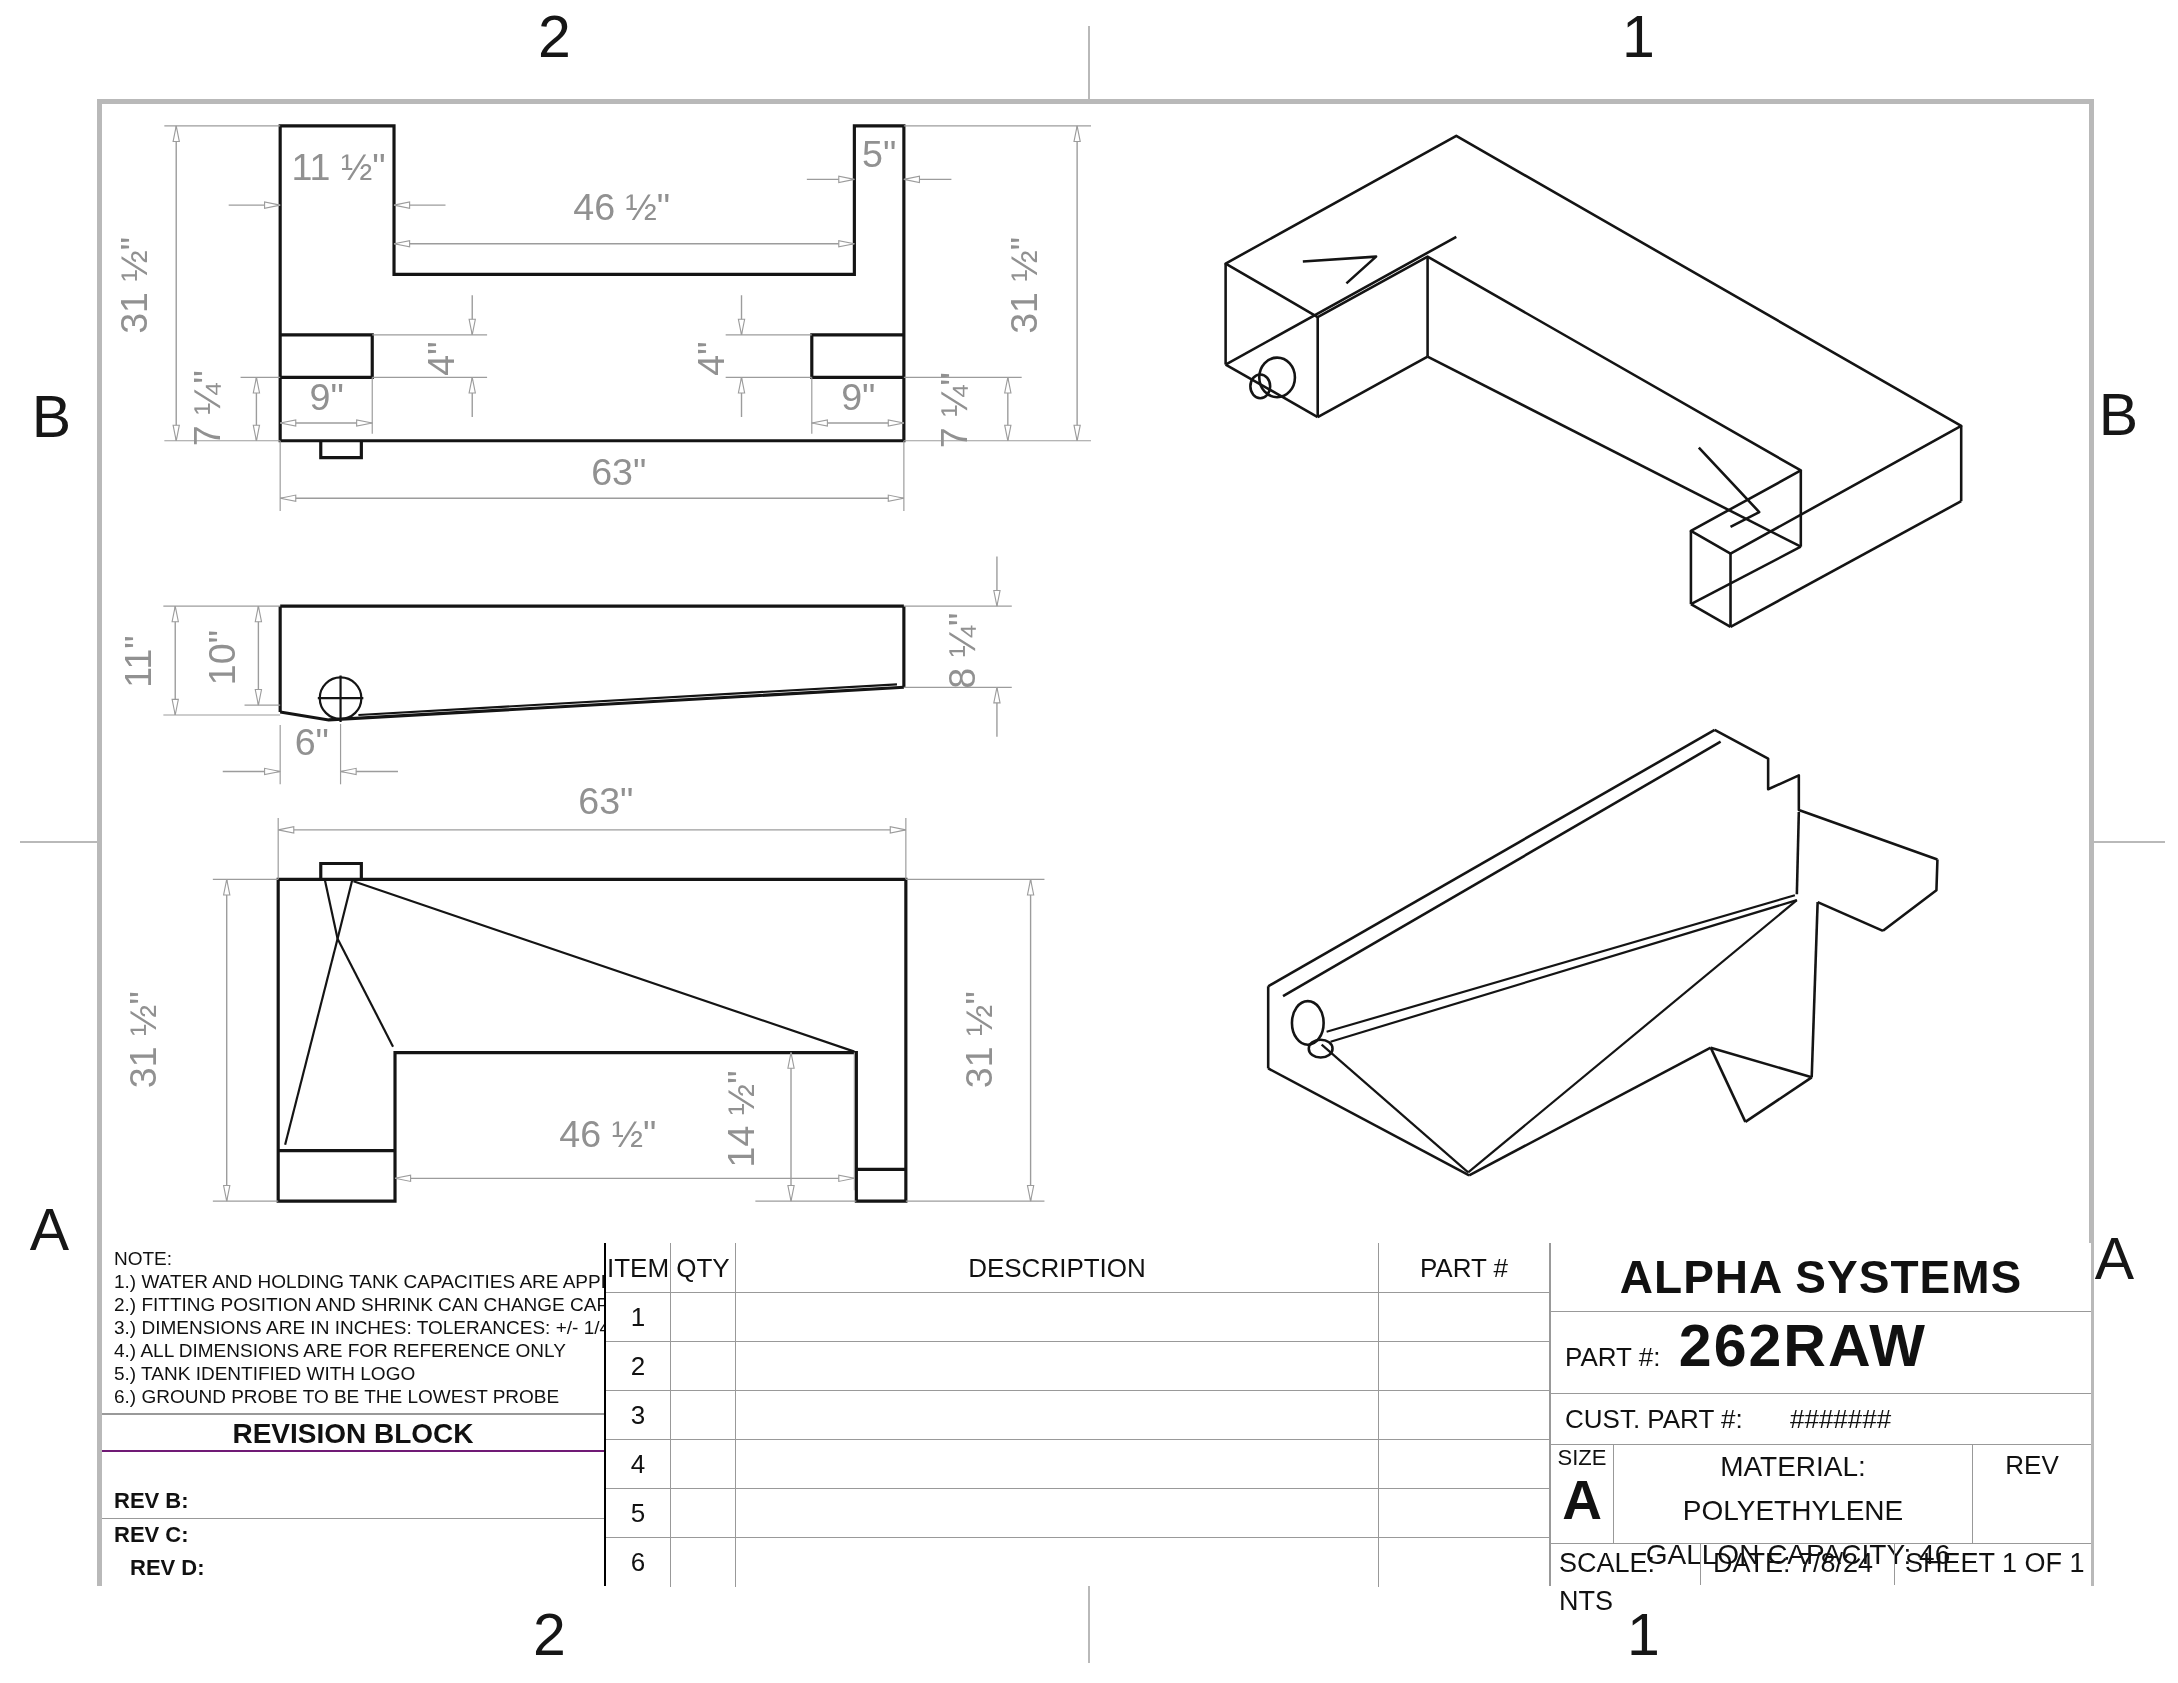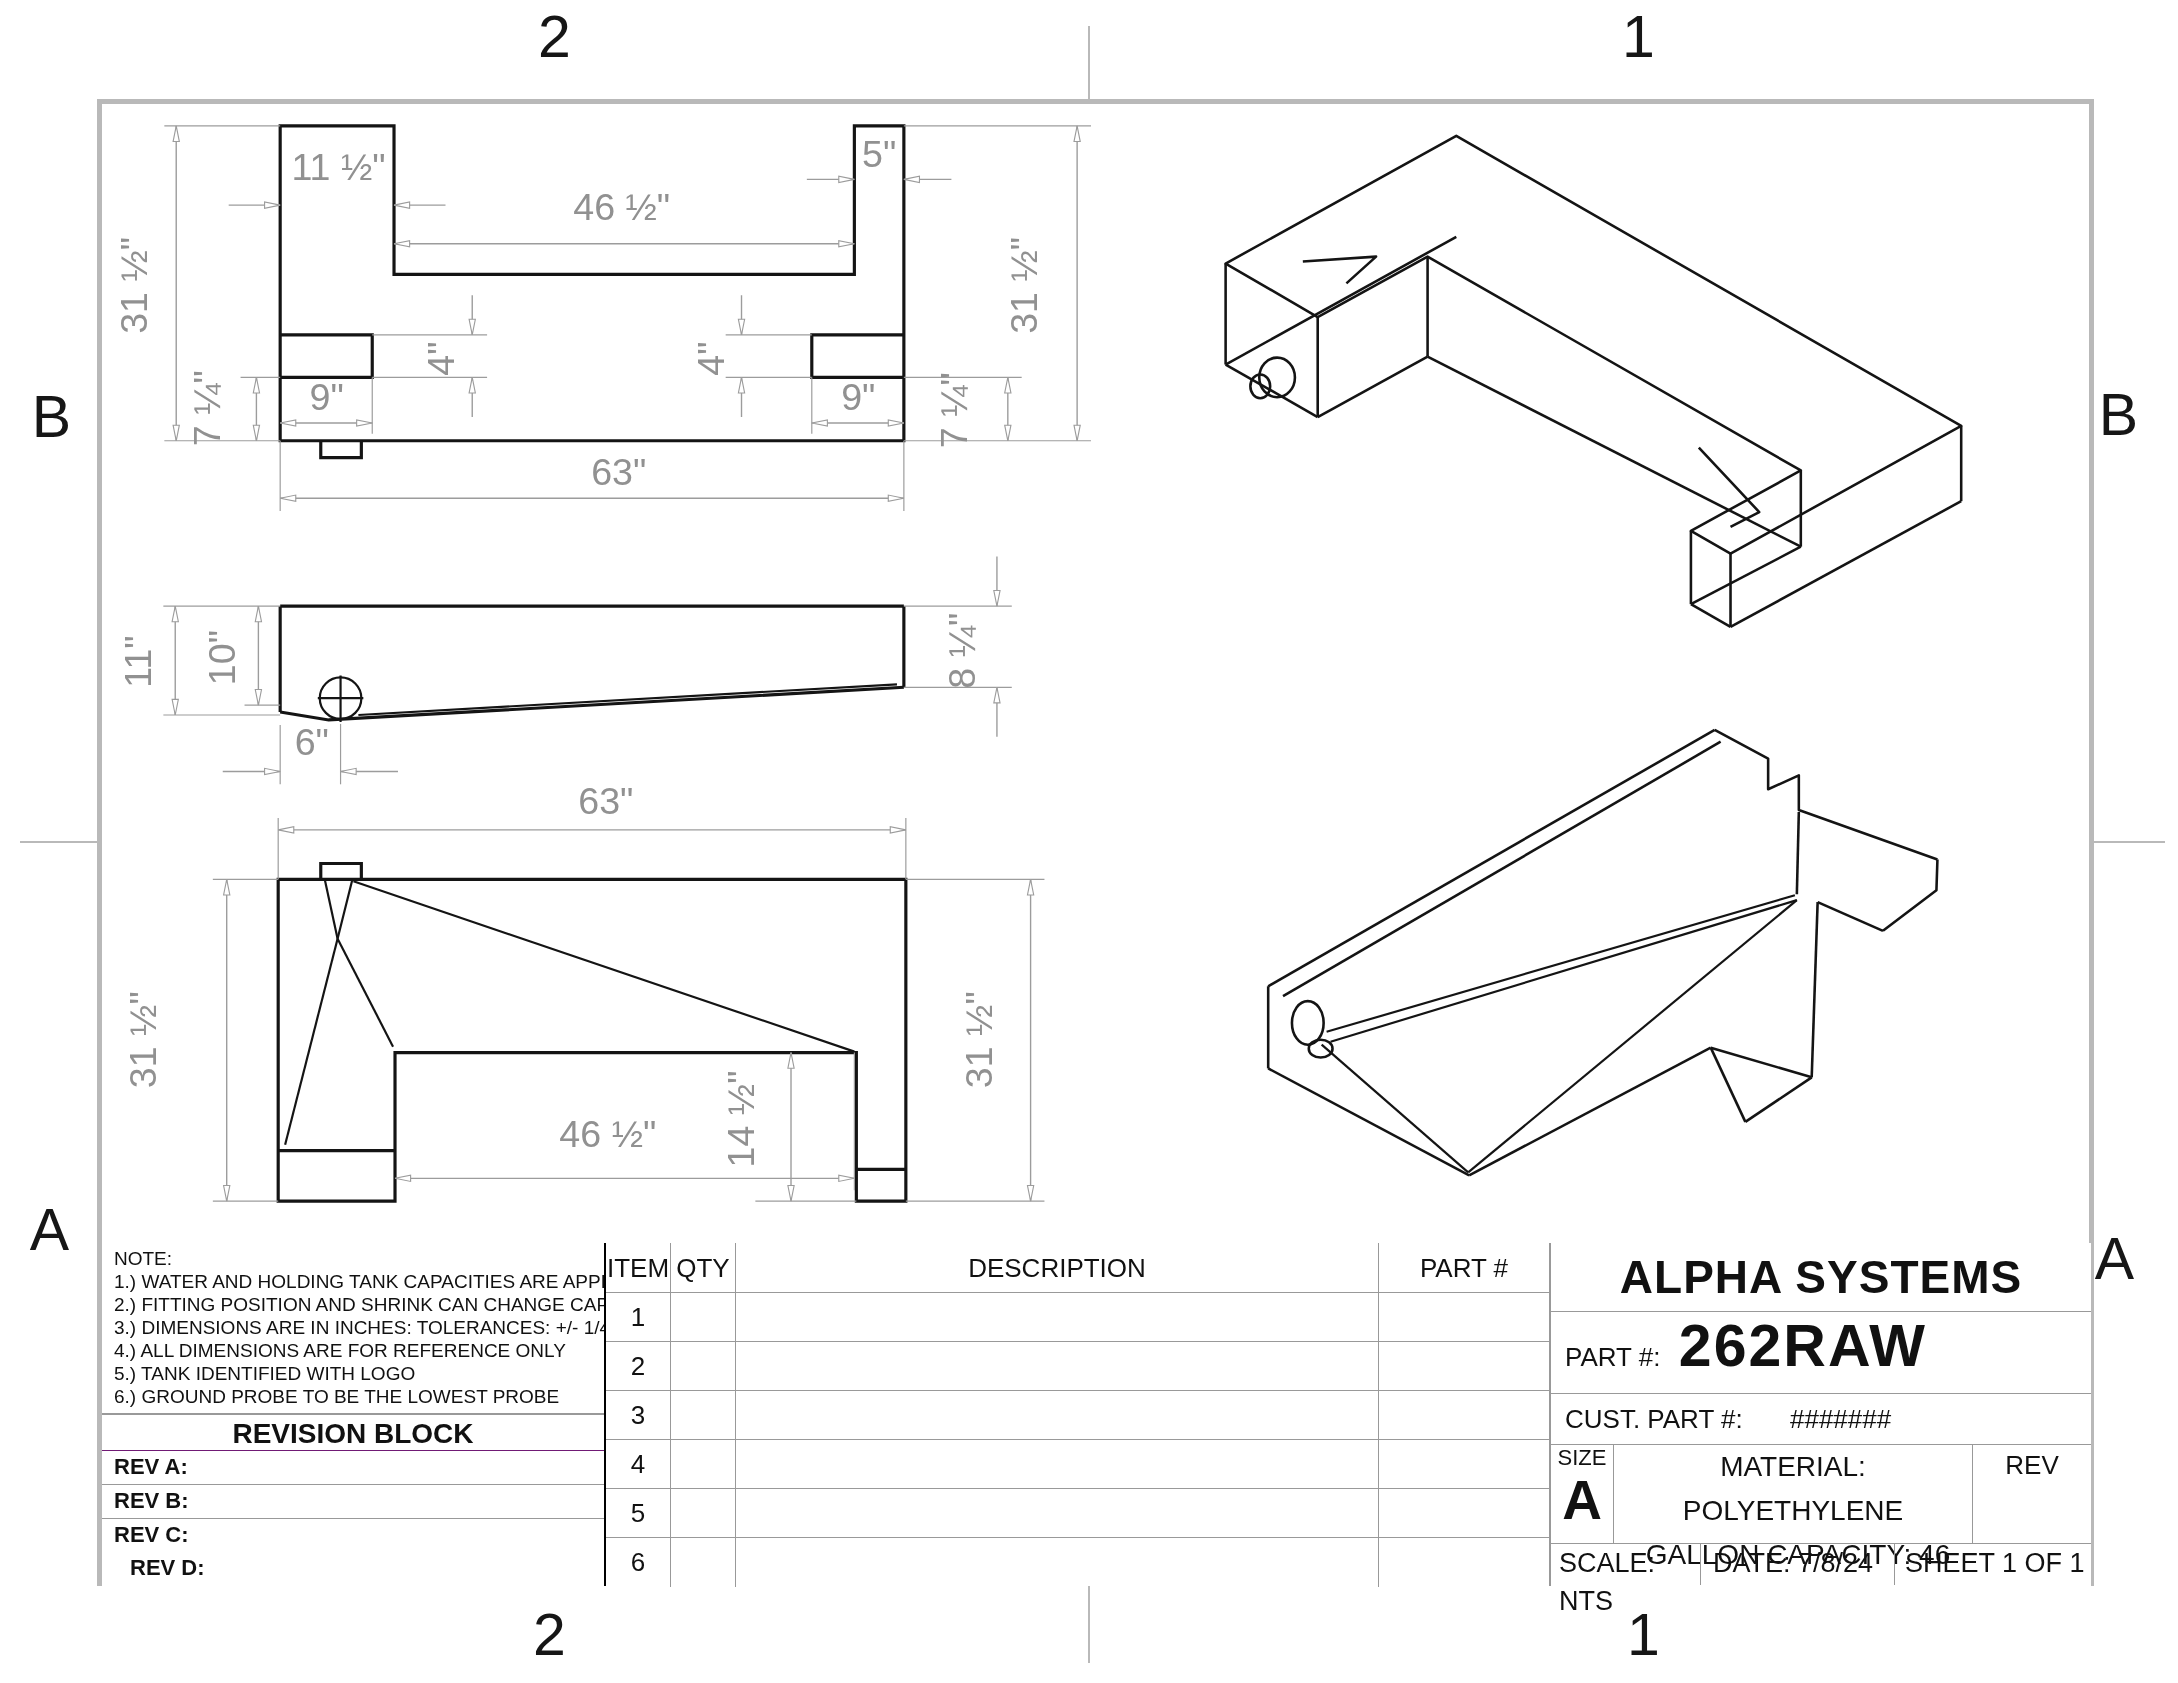--- a/index.html
+++ b/index.html
@@ -259,21 +259,20 @@
     <div class="nline" style="margin-left:-14px;">NOTE:</div>
     <div class="nline" style="margin-left:-14px;">1.) WATER AND HOLDING TANK CAPACITIES ARE APPROXIMATE</div>
     <div class="nline" style="margin-left:-14px;">2.) FITTING POSITION AND SHRINK CAN CHANGE CAPACITY</div>
     <div class="nline" style="margin-left:-14px;">3.) DIMENSIONS ARE IN INCHES: TOLERANCES: +/-  1/4"</div>
     <div class="nline" style="margin-left:-14px;">4.) ALL DIMENSIONS ARE FOR REFERENCE ONLY</div>
     <div class="nline" style="margin-left:-14px;">5.) TANK IDENTIFIED WITH LOGO</div>
     <div class="nline" style="margin-left:-14px;">6.) GROUND PROBE TO BE THE LOWEST PROBE</div>
   </div>
 
   <div id="revhdr" class="band">REVISION BLOCK</div>
-  <div class="revrow band" style="top:1451px;">REV A:</div>
   <div class="revrow band" style="top:1485px;">REV B:</div>
   <div class="revrow band" style="top:1519px;">REV C:</div>
   <div class="revrow band" style="top:1552px;border-bottom:none;padding-left:28px;">REV D:</div>
 
   <div id="bom" class="band">
     <div class="bom-head">
       <div class="c-item">ITEM</div>
       <div class="c-qty">QTY</div>
       <div class="c-desc">DESCRIPTION</div>
       <div class="c-part">PART #</div>

